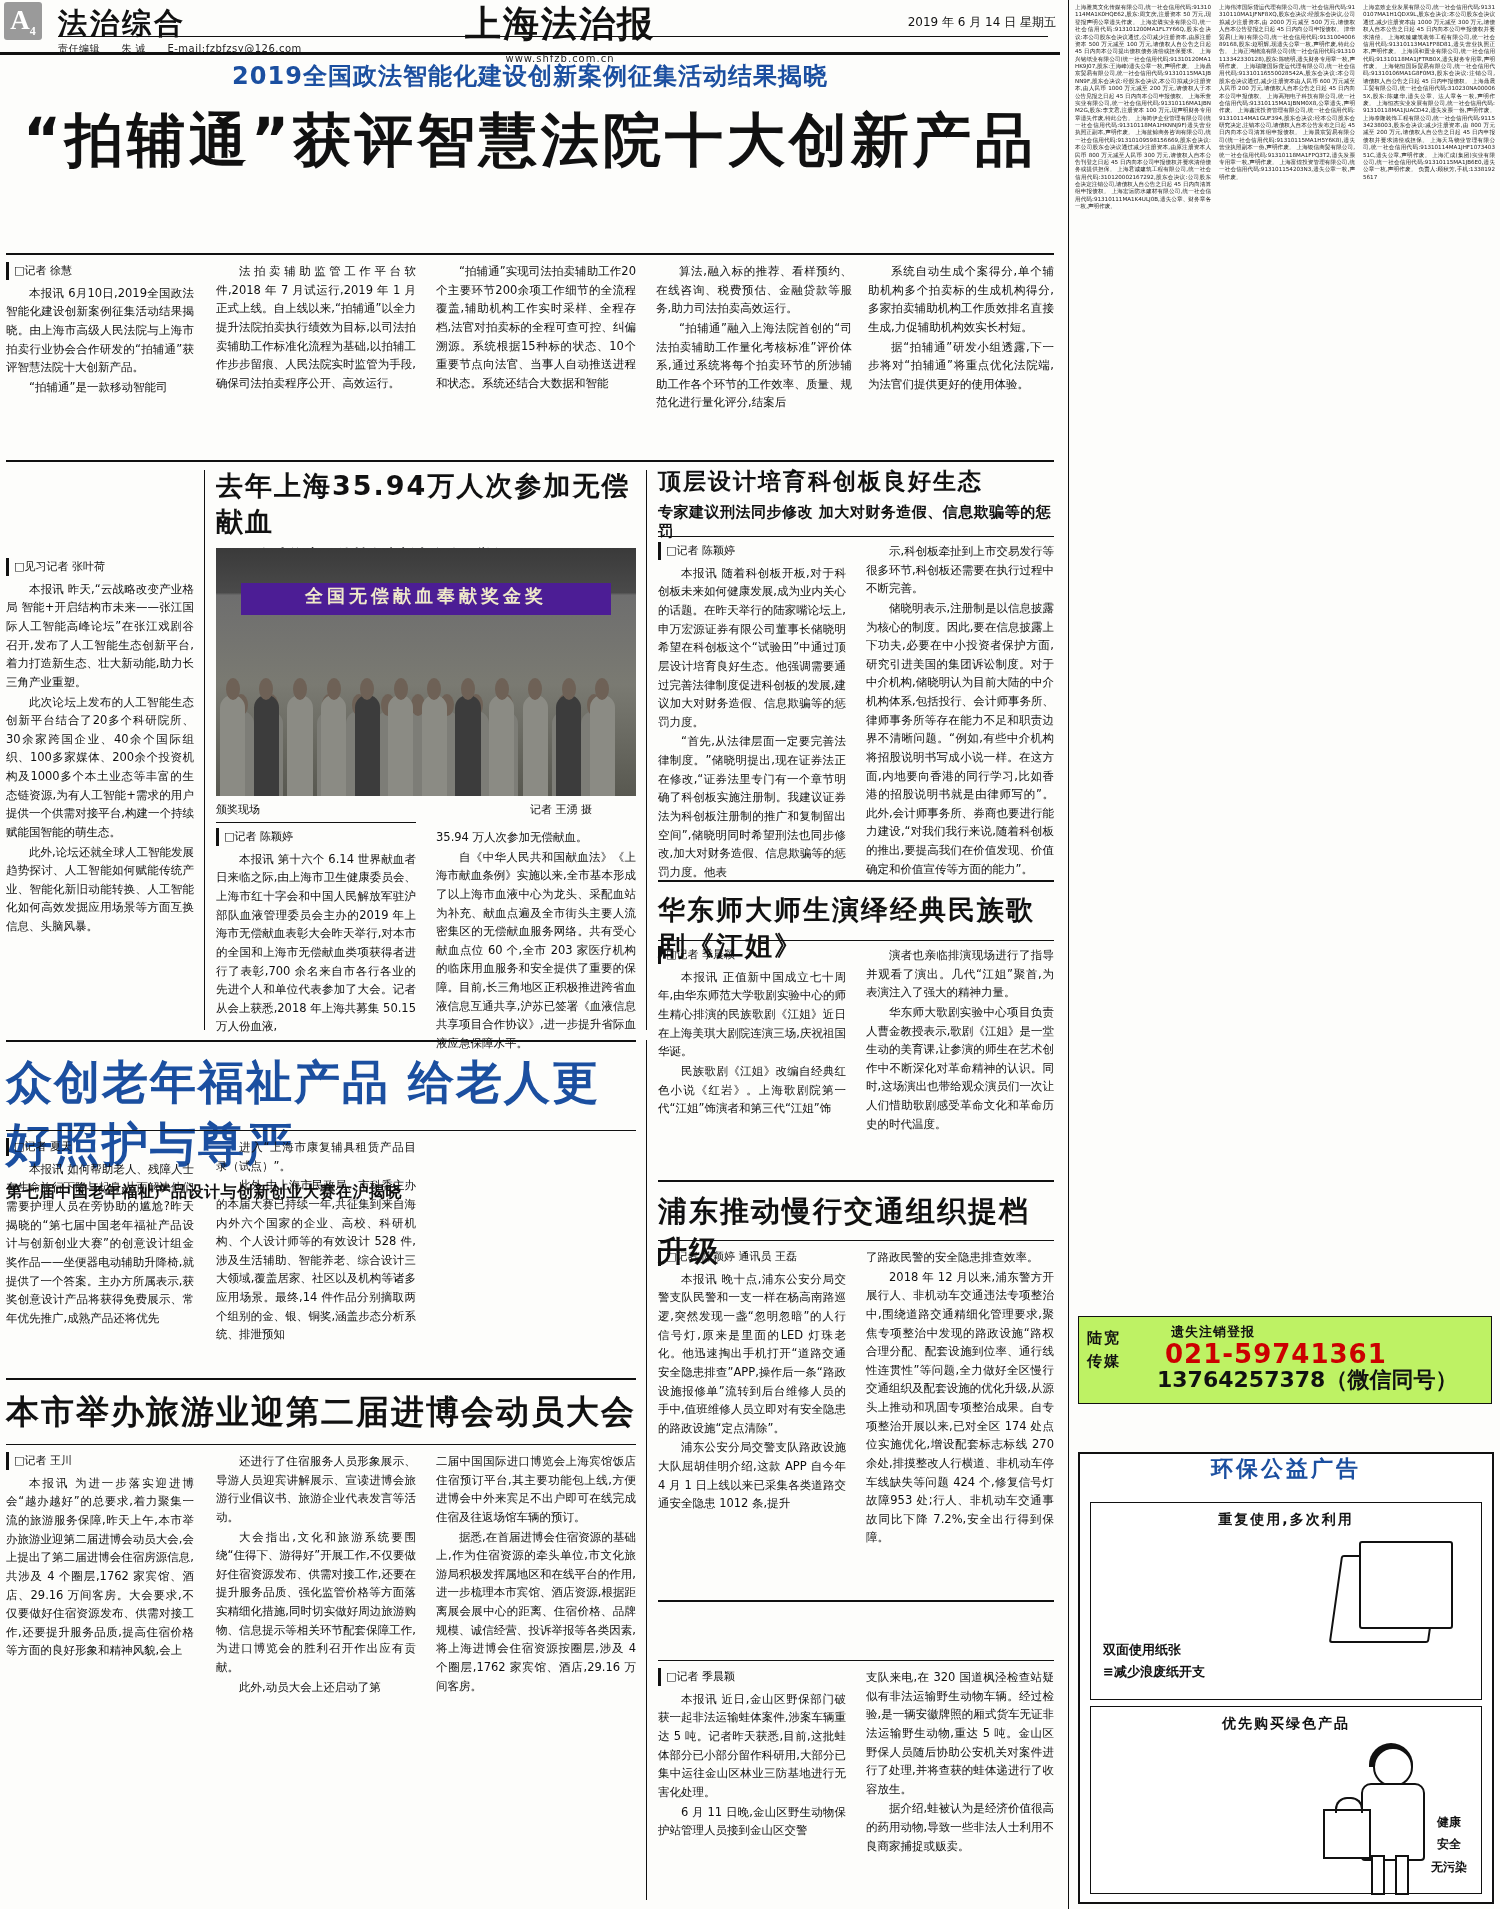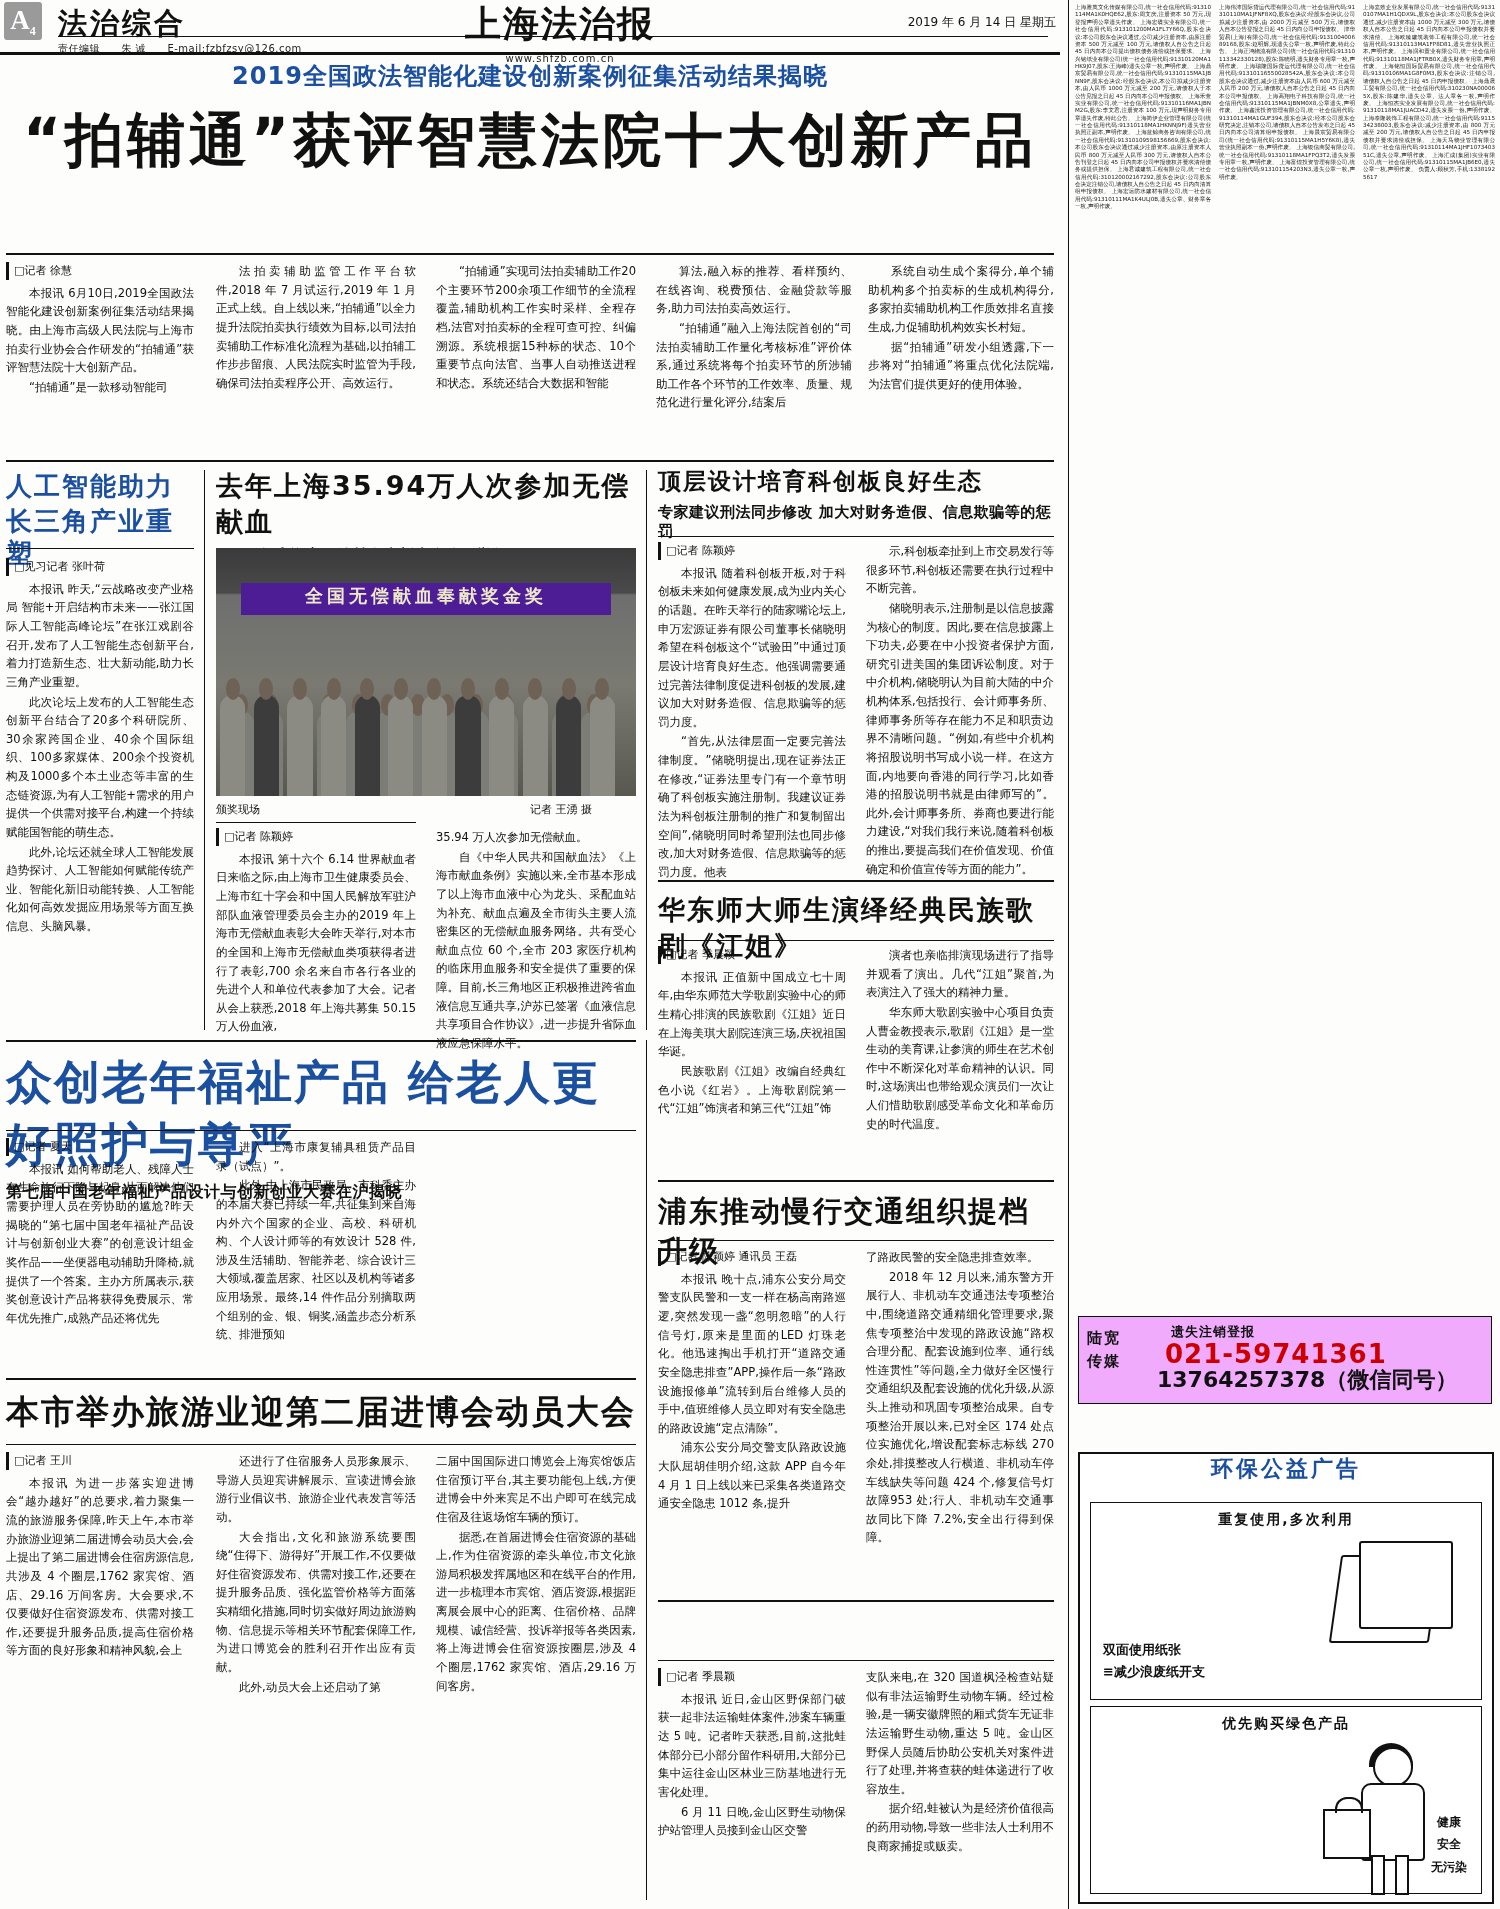--- a/index.html
+++ b/index.html
@@ -84,21 +84,21 @@
   .paperbag .b2{position:absolute;left:24px;top:4px;width:90px;height:84px;border:2px solid #111;border-radius:3px;background:#fff;}
   .shopper{position:absolute;right:30px;top:40px;width:130px;height:150px;}
   .shopper .head{position:absolute;left:52px;top:0;width:36px;height:36px;border:2px solid #111;border-radius:50%;background:#fff;}
   .shopper .hair{position:absolute;left:48px;top:-4px;width:44px;height:24px;background:#111;border-radius:22px 22px 0 0;}
   .shopper .body{position:absolute;left:40px;top:36px;width:60px;height:74px;border:2px solid #111;border-radius:10px 10px 4px 4px;background:#fff;}
   .shopper .bag{position:absolute;left:2px;top:62px;width:44px;height:46px;border:2px solid #111;background:#fff;}
   .shopper .bag:before{content:"";position:absolute;left:10px;top:-14px;width:24px;height:14px;border:2px solid #111;border-bottom:none;border-radius:12px 12px 0 0;}
   .shopper .legL,.shopper .legR{position:absolute;top:108px;width:10px;height:36px;border:2px solid #111;background:#fff;}
   .shopper .legL{left:50px;} .shopper .legR{left:74px;}
 
-  .phonebox{position:absolute;left:1078px;top:1316px;width:412px;height:86px;border:1px solid #111;background:#f0abfc;}
+  .phonebox{position:absolute;left:1078px;top:1316px;width:412px;height:86px;border:1px solid #111;background:#bef264;}
   .phonebox .lbl{position:absolute;left:8px;top:10px;width:74px;font-size:15px;font-weight:bold;line-height:1.5;letter-spacing:2px;}
   .phonebox .num1{position:absolute;left:86px;top:8px;font-size:26px;font-weight:bold;letter-spacing:1px;color:#c00;}
   .phonebox .num2{position:absolute;left:78px;top:48px;font-size:22px;font-weight:bold;letter-spacing:0px;color:#111;}
 </style>
 </head>
 <body>
 
 <div class="page">
 
   <div class="masthead">
@@ -142,25 +142,20 @@
     <p>算法,融入标的推荐、看样预约、在线咨询、税费预估、金融贷款等服务,助力司法拍卖高效运行。</p>
     <p>“拍辅通”融入上海法院首创的“司法拍卖辅助工作量化考核标准”评价体系,通过系统将每个拍卖环节的所涉辅助工作各个环节的工作效率、质量、规范化进行量化评分,结案后</p>
   </div>
   <div class="col" style="left:868px;top:262px;width:186px;">
     <p>系统自动生成个案得分,单个辅助机构多个拍卖标的生成机构得分,多家拍卖辅助机构工作质效排名直接生成,力促辅助机构效实长村短。</p>
     <p>据“拍辅通”研发小组透露,下一步将对“拍辅通”将重点优化法院端,为法官们提供更好的使用体验。</p>
   </div>
 
   <div class="rule-h" style="left:6px;top:460px;width:1048px;height:2px;"></div>
 
-  <div style="position:absolute;left:6px;top:470px;width:188px;">
-    <h2 class="sec blue" style="font-size:26px;line-height:1.25;">人工智能助力</h2>
-    <h2 class="sec blue" style="font-size:26px;line-height:1.25;margin-top:-4px;">长三角产业重塑</h2>
-    <div class="rule-h" style="left:0;top:78px;width:188px;"></div>
-  </div>
   <div class="col" style="left:6px;top:558px;width:188px;">
     <div class="byline">□见习记者 张叶荷</div>
     <p>本报讯  昨天,“云战略改变产业格局  智能+开启结构市未来——张江国际人工智能高峰论坛”在张江戏剧谷召开,发布了人工智能生态创新平台,着力打造新生态、壮大新动能,助力长三角产业重塑。</p>
     <p>此次论坛上发布的人工智能生态创新平台结合了20多个科研院所、30余家跨国企业、40余个国际组织、100多家媒体、200余个投资机构及1000多个本土业态等丰富的生态链资源,为有人工智能+需求的用户提供一个供需对接平台,构建一个持续赋能国智能的萌生态。</p>
     <p>此外,论坛还就全球人工智能发展趋势探讨、人工智能如何赋能传统产业、智能化新旧动能转换、人工智能化如何高效发掘应用场景等方面互换信息、头脑风暴。</p>
   </div>
 
   <div class="rule-v" style="left:204px;top:470px;height:560px;"></div>
 
   <div style="position:absolute;left:216px;top:468px;width:420px;">

